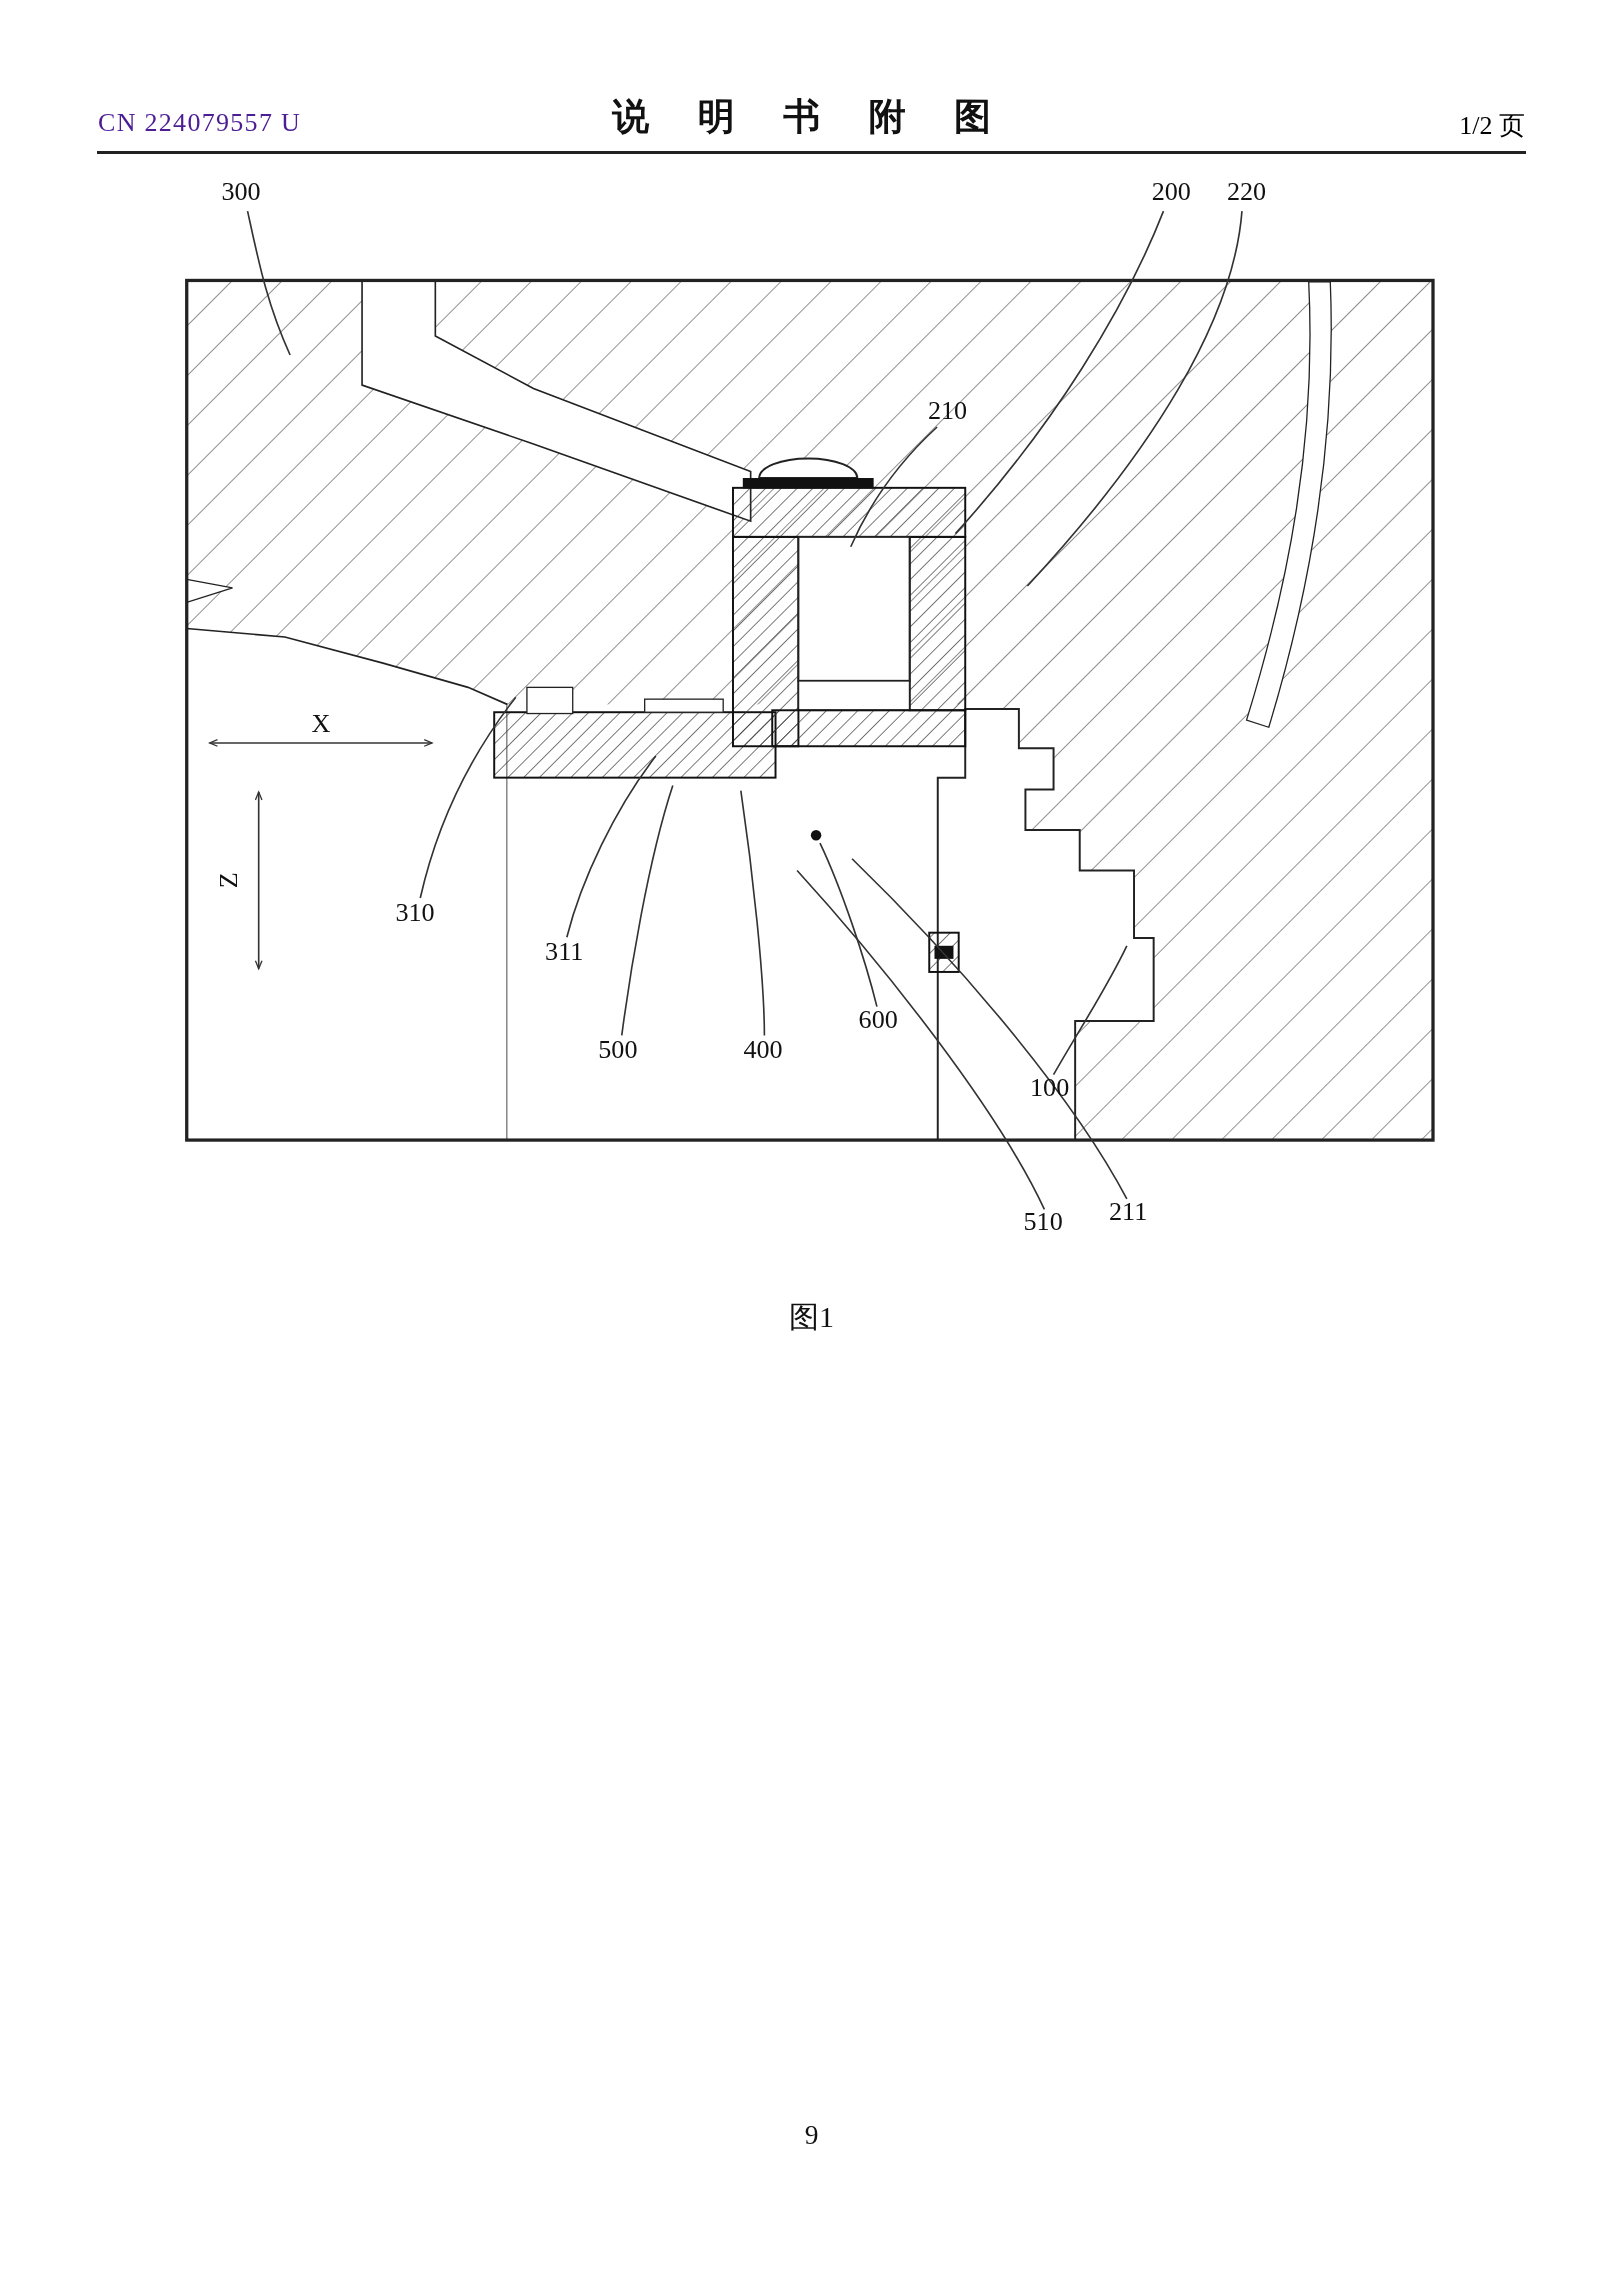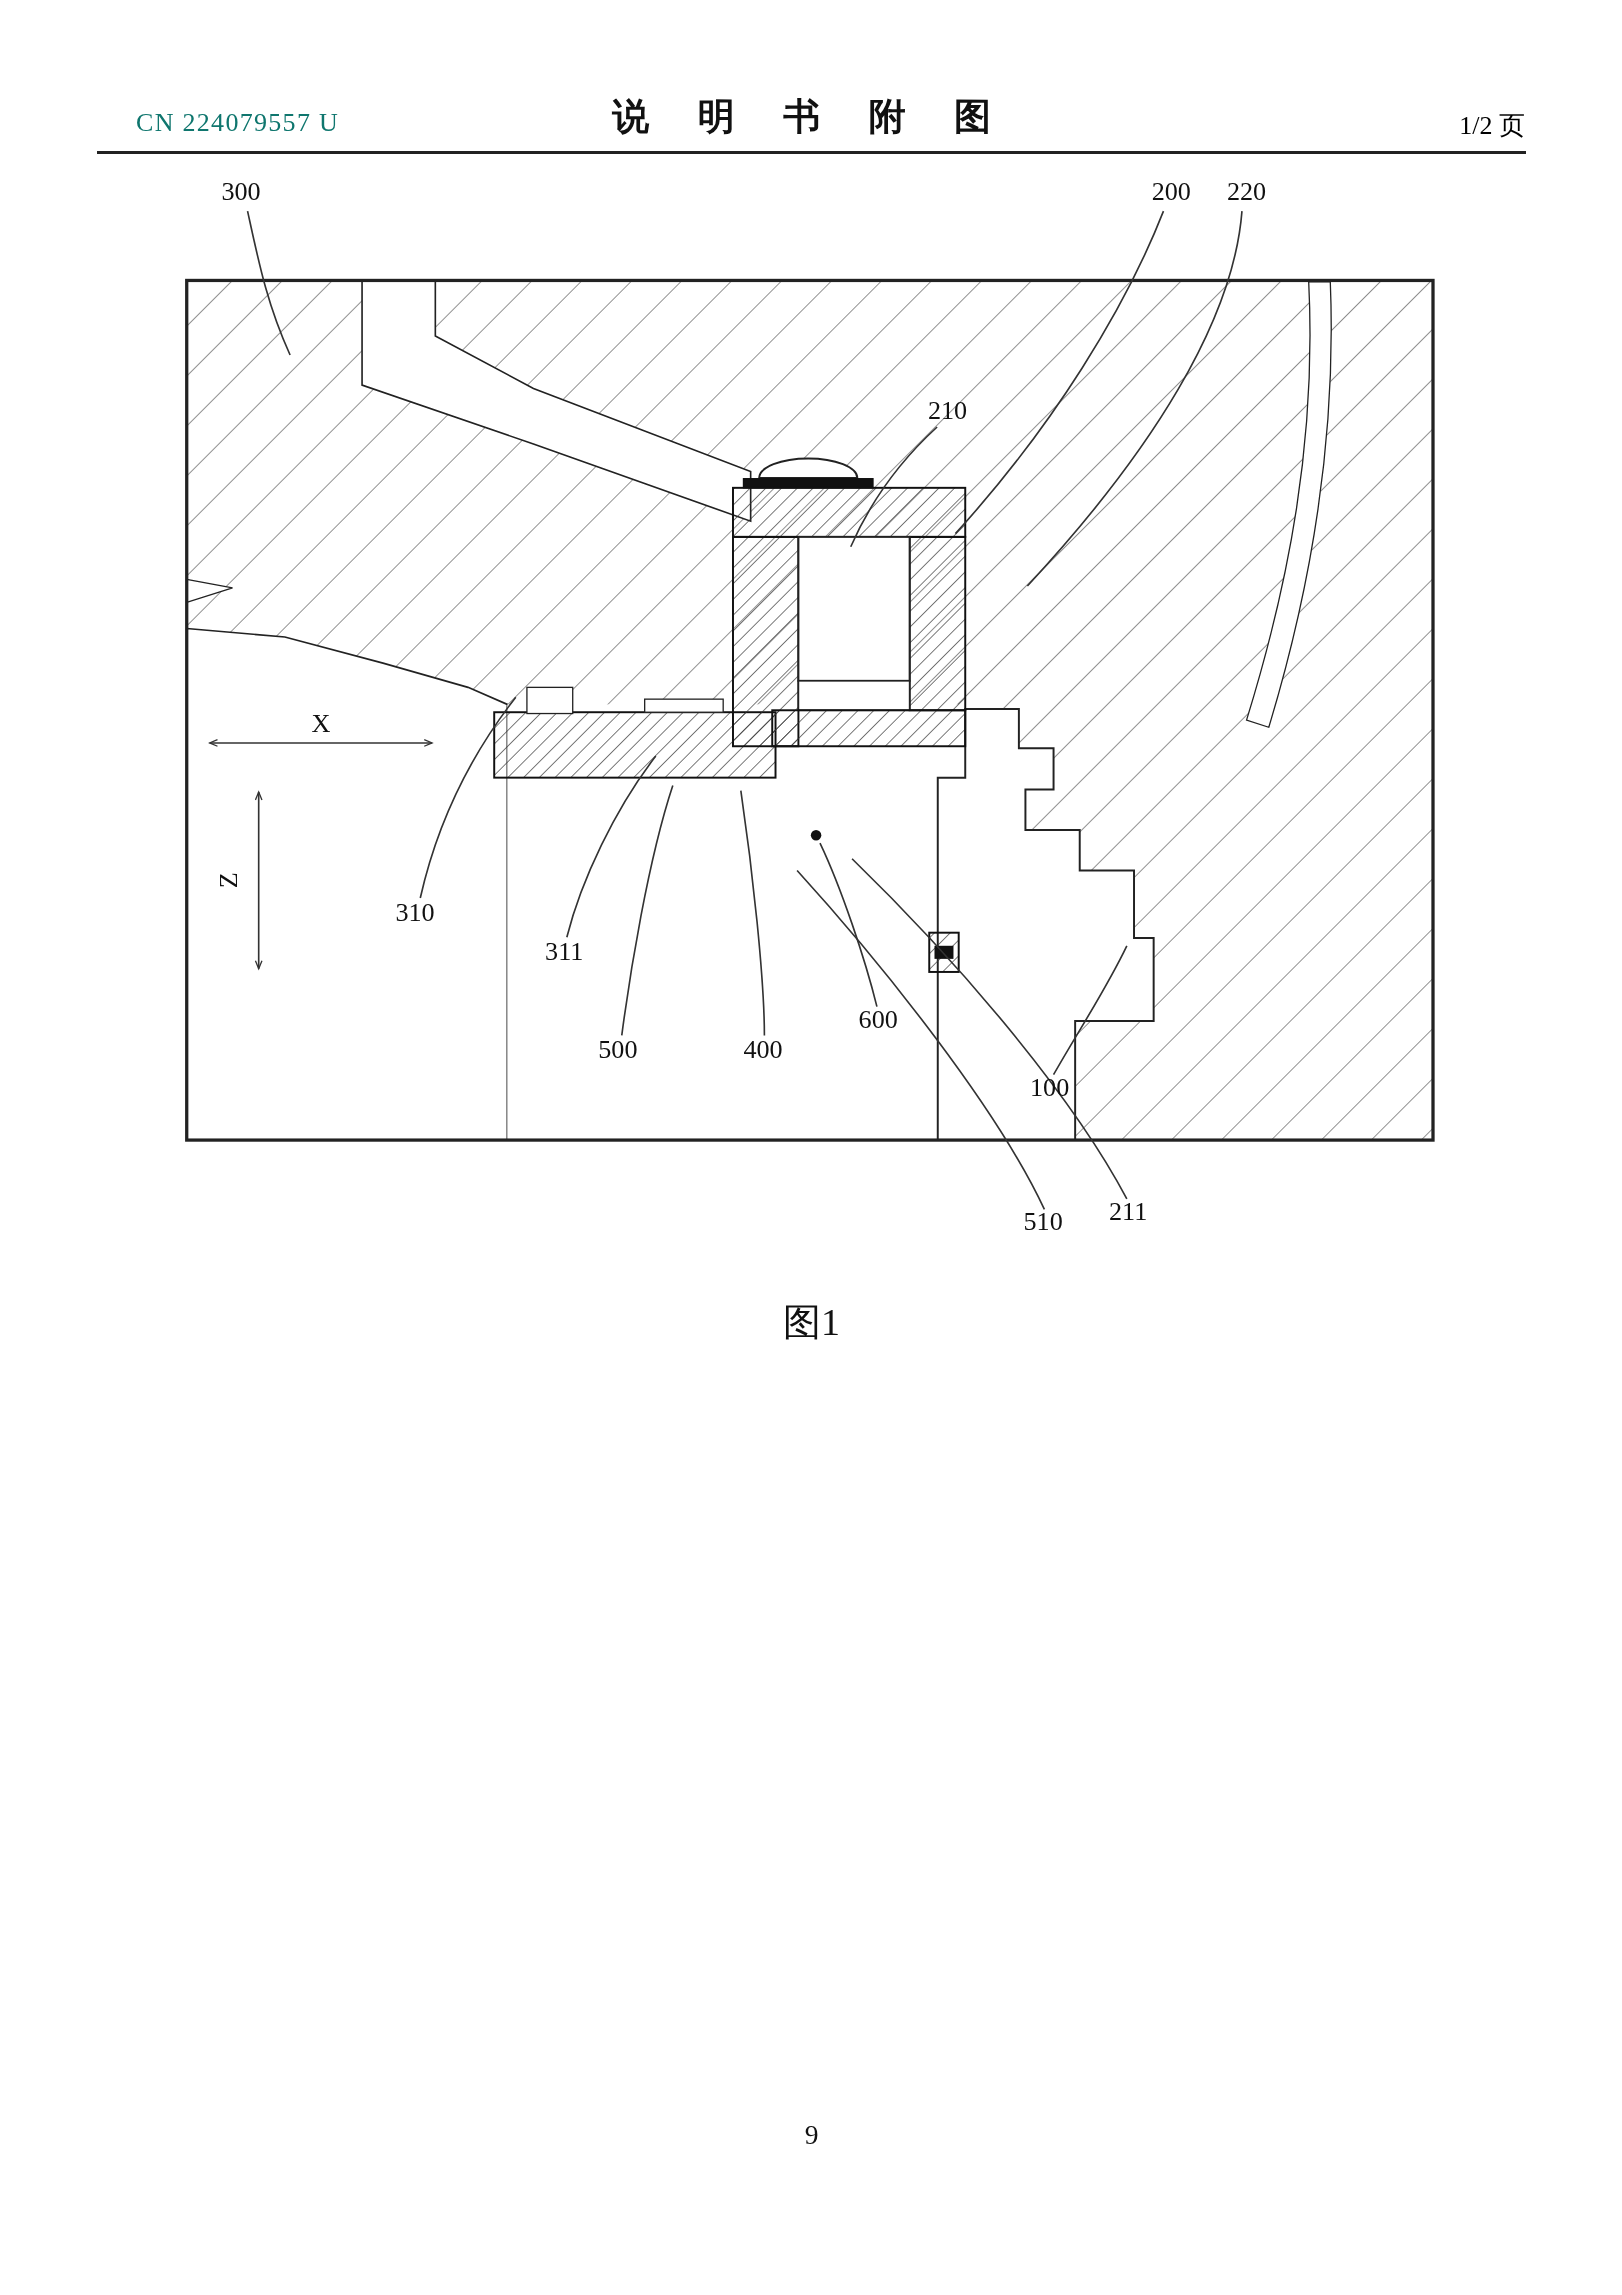--- a/index.html
+++ b/index.html
@@ -1,28 +1,28 @@
 <!DOCTYPE html>
 <html style="font-size:10.5px"><head>
 <meta charset="utf-8">
 <style>
   html,body{margin:0;padding:0;}
   body{
     width:1623px;height:2295px;background:#ffffff;position:relative;
     font-family:"Liberation Serif", serif;color:#111;
   }
-  .hdr-left{position:absolute;left:98px;top:108px;font-size:26px;letter-spacing:1.3px;color:#0f766e;margin-left:38px;}
+  .hdr-left{position:absolute;left:98px;top:108px;font-size:26px;letter-spacing:1.3px;color:#4c1d95;}
   .hdr-center{position:absolute;left:0;right:0;top:92px;text-align:center;
     font-size:37px;font-weight:bold;letter-spacing:19.6px;color:#111;
     font-family:Liberation Serif, serif;}
   .hdr-right{position:absolute;right:98px;top:108px;font-size:26px;color:#000000;}
   .hdr-rule{position:absolute;left:97px;top:151px;width:1429px;height:2.6px;background:#222;}
   .figure-wrap{position:absolute;left:98px;top:164px;width:1427px;height:1243px;}
   .fig-caption{position:absolute;left:0;right:0;top:1297px;text-align:center;
-    font-size:38px;color:#111;}
+    font-size:30px;color:#111;}
   .page-number{position:absolute;left:0;right:0;top:2119px;text-align:center;
     font-size:27.5px;color:#111;}
   svg text{font-family:"Liberation Serif", serif;font-size:40px;fill:#111;}
 </style>
 </head>
 <body>
 
 <div class="hdr-left">CN 224079557 U</div>
 <div class="hdr-center">说 明 书 附 图</div>
 <div class="hdr-right">1/2 页</div>

